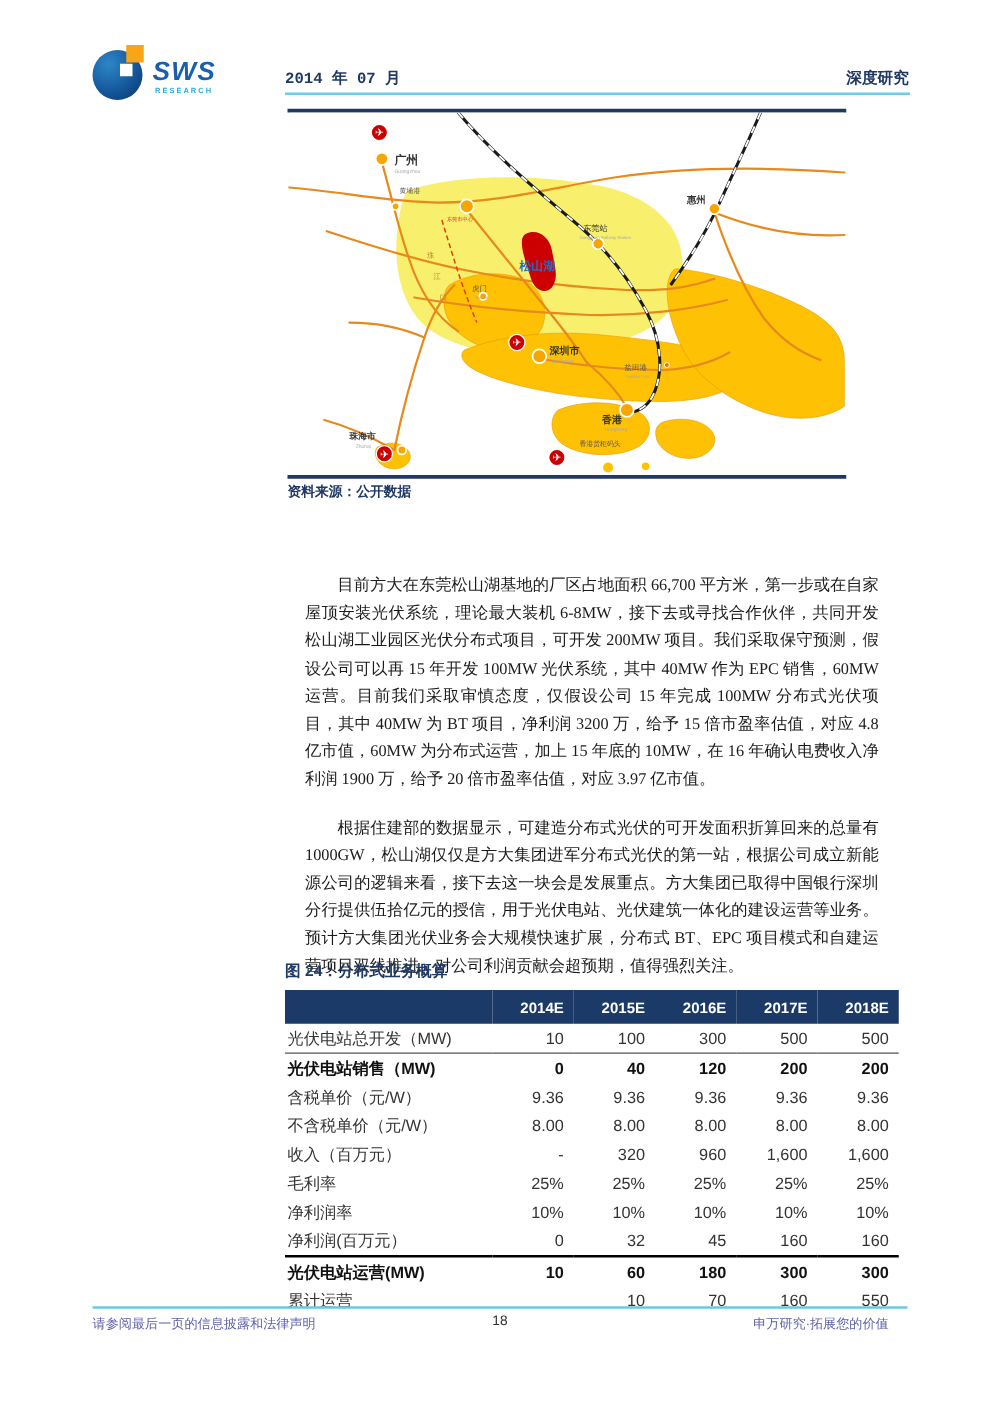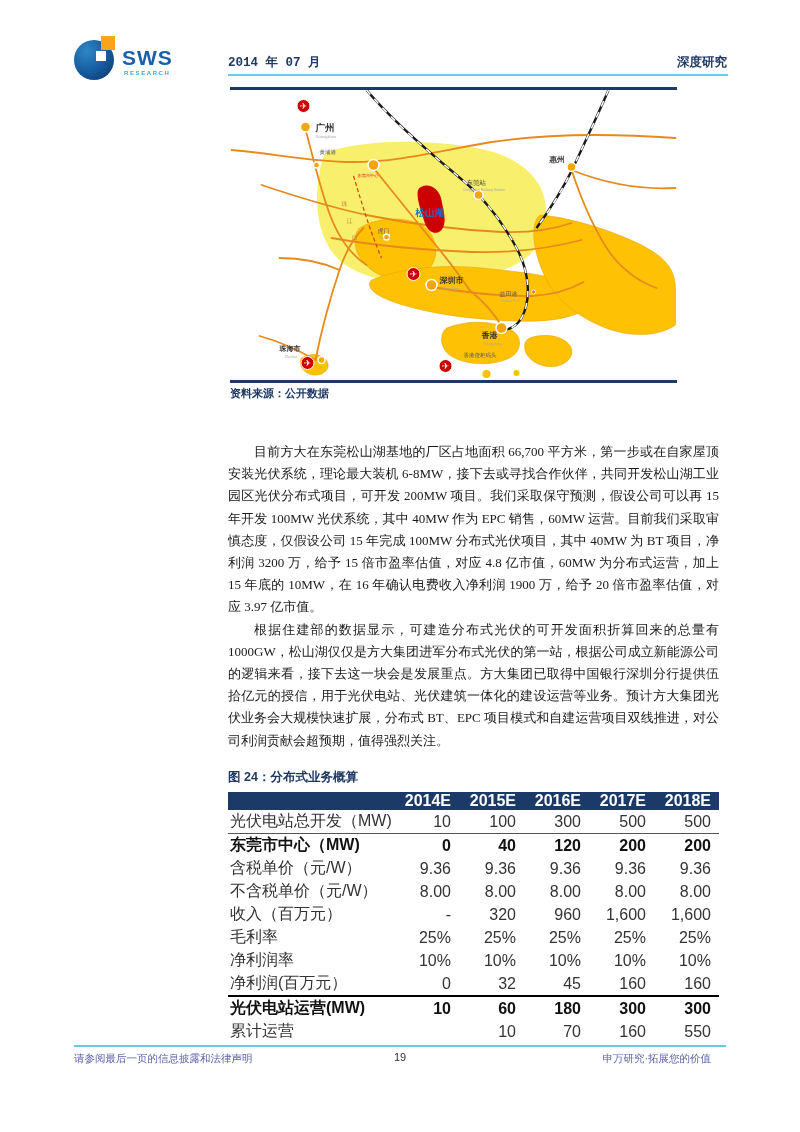--- a/index.html
+++ b/index.html
@@ -4,44 +4,44 @@
 <style>
   html,body{margin:0;padding:0;background:#e8e8e8;}
   .page{position:relative;width:800px;height:1132px;margin:0 auto;background:#ffffff;overflow:hidden;
         font-family:"Liberation Sans",sans-serif;}
   
   .logo{position:absolute;left:74px;top:38px;width:150px;height:48px;}
   .logo-ball{position:absolute;left:0;top:2px;width:40px;height:40px;border-radius:50%;
              background:radial-gradient(circle at 32% 28%, #2e86c6 0%, #15589c 55%, #0a3566 100%);}
   .logo-notch{position:absolute;left:22px;top:13px;width:10px;height:10px;background:#ffffff;}
   .logo-orange{position:absolute;left:27px;top:-2px;width:14px;height:14px;background:#F9A51A;}
-  .logo-text{position:absolute;left:48px;top:8px;font-weight:800;
+  .logo-text{position:absolute;left:48px;top:8px;font-style:italic;font-weight:800;
              font-size:21px;letter-spacing:1px;color:#1B5FAC;}
   .logo-sub{position:absolute;left:50px;top:32px;font-size:6px;letter-spacing:1.6px;color:#29ABE2;font-weight:bold;}
   .hdr-date{position:absolute;left:228px;top:54px;font-size:12.5px;font-weight:bold;color:#1F3864;font-family:Liberation Mono, monospace;}
   .hdr-type{position:absolute;right:73px;top:54px;font-size:12.5px;font-weight:bold;color:#1F3864;}
   .hdr-rule{position:absolute;left:228px;right:72px;top:74px;height:2px;background:#6FCBE9;}
   
   .figure{position:absolute;left:230px;top:87px;width:447px;
           border-top:3px solid #1F3864;border-bottom:3px solid #1F3864;background:#fff;}
   .figure svg{display:block;}
   .src-line{position:absolute;left:230px;top:386px;font-size:11px;font-weight:bold;color:#1F3864;}
   
   .body-text{position:absolute;left:228px;top:441px;width:491px;
              font-family:"Liberation Serif",serif;font-size:13px;line-height:22.2px;
              color:#1a1a1a;text-align:justify;}
-  .body-text p{margin:0;text-indent:2em;}
+  .body-text p{margin:16px;text-indent:2em;}
   
   .tbl-block{position:absolute;left:228px;top:757px;width:491px;}
   .tbl-title{font-size:12.5px;font-weight:bold;color:#1F3864;margin:12px 0 6px 0;}
   table.data{border-collapse:collapse;width:491px;table-layout:fixed;}
-  table.data th{background:#1B3A67;color:#ffffff;font-size:16px;font-weight:bold;
-                height:16px;text-align:right;padding:0 8px 0 0;}
+  table.data th{background:#1B3A67;color:#ffffff;font-size:12px;font-weight:bold;
+                height:27px;text-align:right;padding:0 8px 0 0;}
   table.data th.first{text-align:left;padding-left:2px;}
-  table.data td{height:21px;font-size:16px;color:#333333;vertical-align:middle;margin-left:22px;}
+  table.data td{height:21px;font-size:13px;color:#333333;vertical-align:middle;margin-left:22px;}
   table.data td.lbl{text-align:left;padding-left:2px;}
   table.data td.val{text-align:right;padding-right:8px;}
   table.data tr.bold td{font-weight:bold;color:#111111;}
   table.data tr.rule-below td{border-bottom:1px solid #555555;}
   table.data tr.rule-above td{border-top:2px solid #000000;}
   
   .ftr-rule{position:absolute;left:74px;right:74px;top:1045px;height:1.6px;background:#6FC7DD;}
   .ftr-left{position:absolute;left:74px;top:1052px;font-size:10.5px;color:#5C5FA8;}
   .ftr-page{position:absolute;left:0;right:0;top:1051px;text-align:center;font-size:11px;color:#333333;}
   .ftr-right{position:absolute;right:89px;top:1052px;font-size:10.5px;color:#5C5FA8;}
@@ -191,21 +191,21 @@
       <tbody>
           <tr class="rule-below">
             <td class="lbl">光伏电站总开发（MW)</td>
             <td class="val">10</td>
             <td class="val">100</td>
             <td class="val">300</td>
             <td class="val">500</td>
             <td class="val">500</td>
           </tr>
           <tr class="bold">
-            <td class="lbl">东莞市中心（MW)</td>
+            <td class="lbl">光伏电站销售（MW)</td>
             <td class="val">0</td>
             <td class="val">40</td>
             <td class="val">120</td>
             <td class="val">200</td>
             <td class="val">200</td>
           </tr>
           <tr>
             <td class="lbl">含税单价（元/W）</td>
             <td class="val">9.36</td>
             <td class="val">9.36</td>
@@ -268,16 +268,16 @@
             <td class="val">70</td>
             <td class="val">160</td>
             <td class="val">550</td>
           </tr>
         </tbody>
     </table>
   </div>
 
   <div class="ftr-rule"></div>
   <div class="ftr-left">请参阅最后一页的信息披露和法律声明</div>
-  <div class="ftr-page">19</div>
+  <div class="ftr-page">18</div>
   <div class="ftr-right">申万研究·拓展您的价值</div>
 
 </div>
 
 </body></html>

